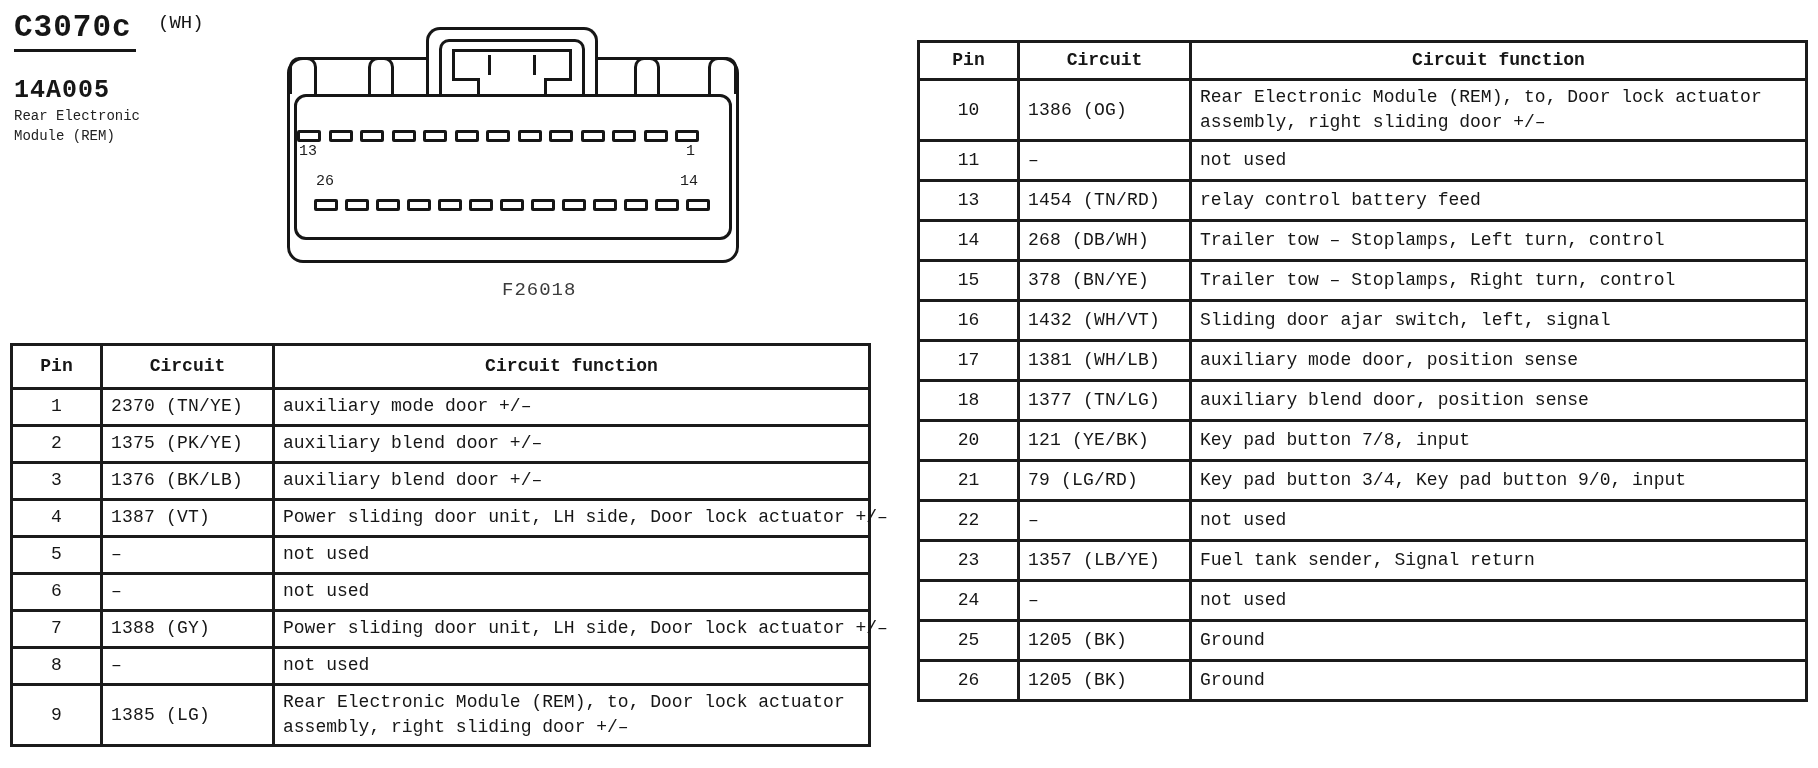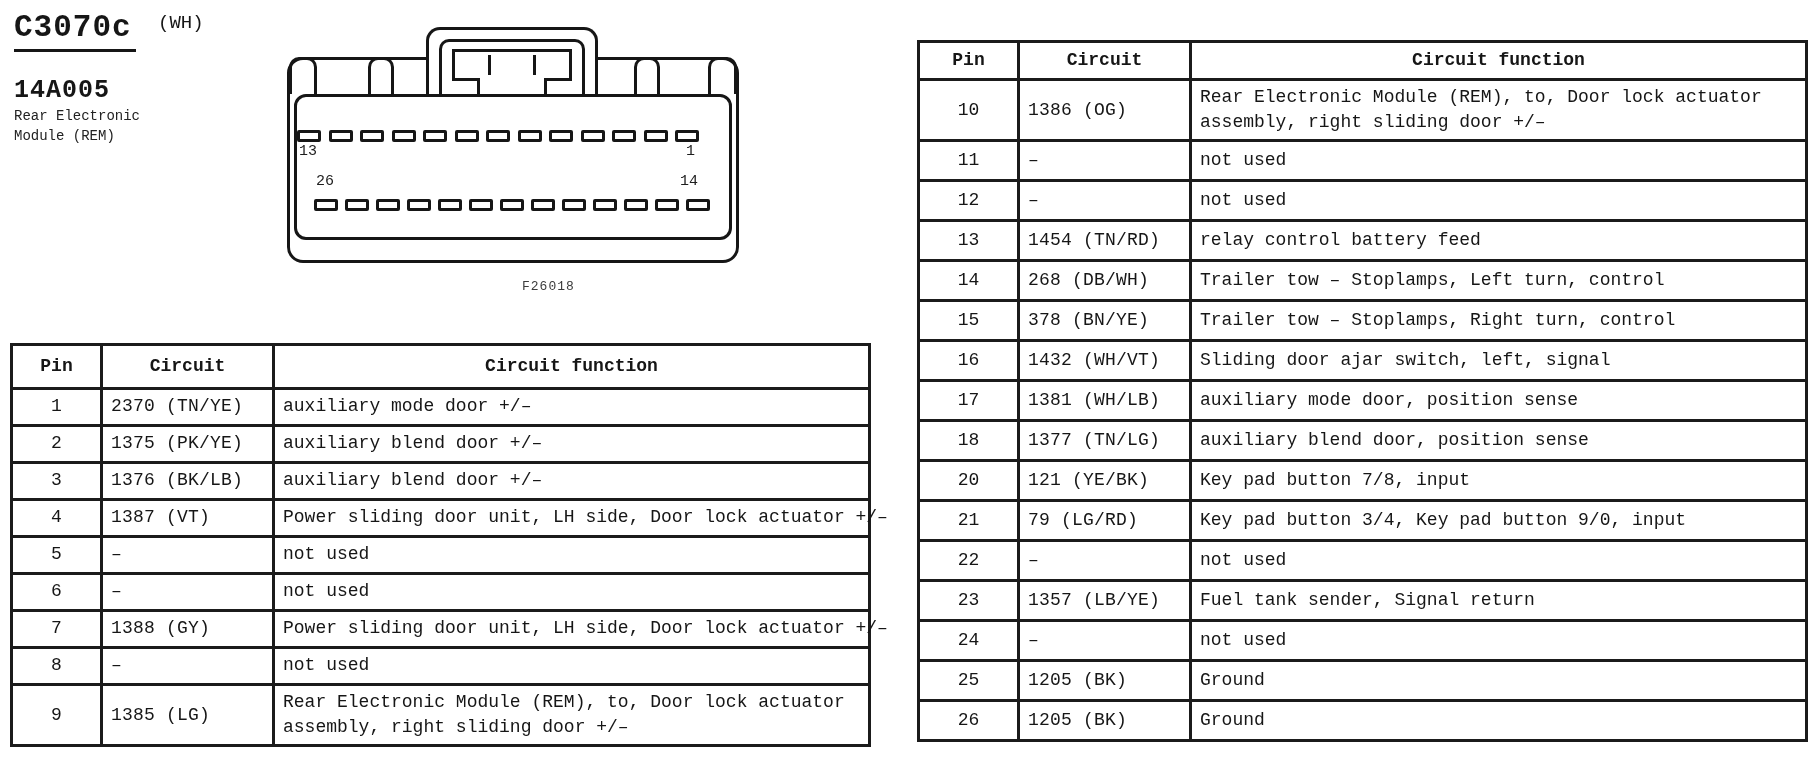--- a/index.html
+++ b/index.html
@@ -55,21 +55,21 @@
   }
   .slot-row { position:absolute; display:flex; justify-content:space-between; z-index:2; }
   .slot-row-top { left:297px; top:130px; width:402px; }
   .slot-row-bottom { left:314px; top:199px; width:396px; }
   .slot { width:24px; height:12px; border:3px solid #161616; border-radius:2px; background:#fff; }
   .pin-label { position:absolute; font-size:15px; color:#1d1d1d; z-index:2; }
   .lbl-13 { left:299px; top:143px; }
   .lbl-1  { left:686px; top:143px; }
   .lbl-26 { left:316px; top:173px; }
   .lbl-14 { left:680px; top:173px; }
-  .figure-code { position:absolute; left:502px; top:279px; font-size:13px; color:#3c3c3c; letter-spacing:1px;margin-left:20px; }
+  .figure-code { position:absolute; left:502px; top:279px; font-size:19px; color:#3c3c3c; letter-spacing:1px; }
 
   
   table.pinout { position:absolute; border-collapse:collapse; table-layout:fixed; background:#fff; }
   table.pinout th, table.pinout td {
     border:3px solid #1b1b1b; font-size:18px; vertical-align:middle;
     line-height:1.4; padding:4px 8px;
   }
   table.pinout th { font-weight:bold; text-align:center; }
   td.c-pin { text-align:center; }
   td.c-cir { text-align:left; letter-spacing:0.2px; }
@@ -224,25 +224,20 @@
           <td class="c-pin">10</td>
           <td class="c-cir">1386 (OG)</td>
           <td class="c-fun">Rear Electronic Module (REM), to, Door lock actuator<br>assembly, right sliding door +/–</td>
         </tr>
         <tr>
           <td class="c-pin">11</td>
           <td class="c-cir">–</td>
           <td class="c-fun">not used</td>
         </tr>
         <tr>
-          <td class="c-pin">12</td>
-          <td class="c-cir">–</td>
-          <td class="c-fun">not used</td>
-        </tr>
-        <tr>
           <td class="c-pin">13</td>
           <td class="c-cir">1454 (TN/RD)</td>
           <td class="c-fun">relay control battery feed</td>
         </tr>
         <tr>
           <td class="c-pin">14</td>
           <td class="c-cir">268 (DB/WH)</td>
           <td class="c-fun">Trailer tow – Stoplamps, Left turn, control</td>
         </tr>
         <tr>

